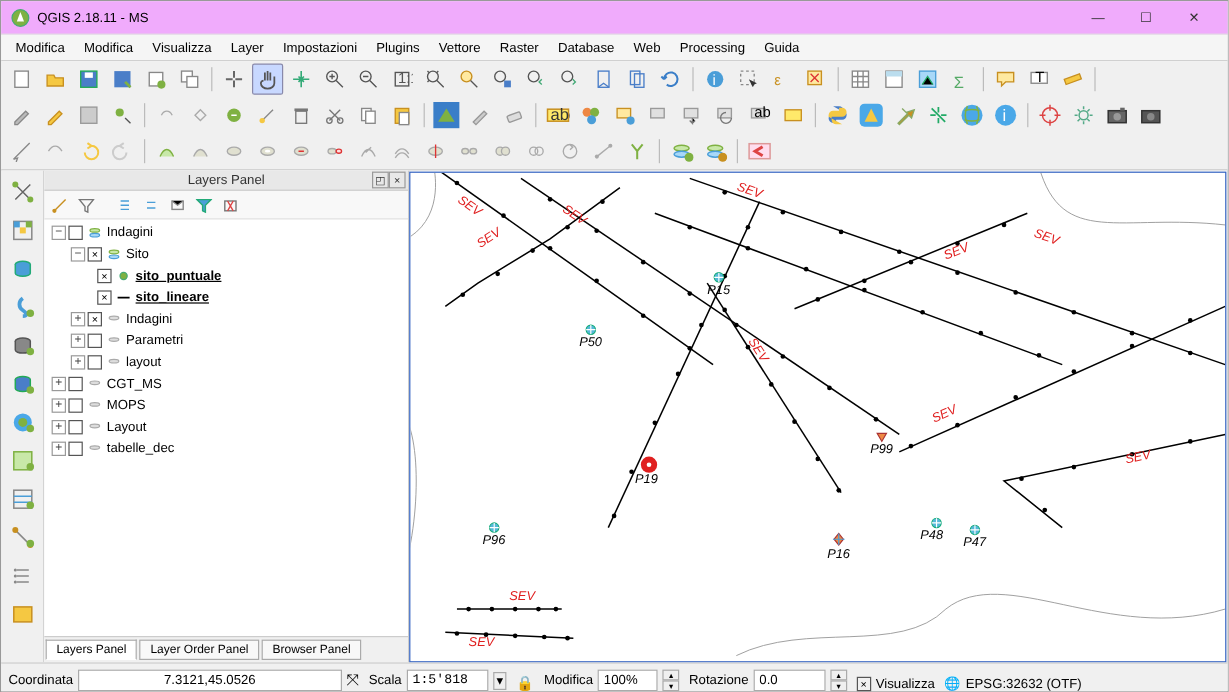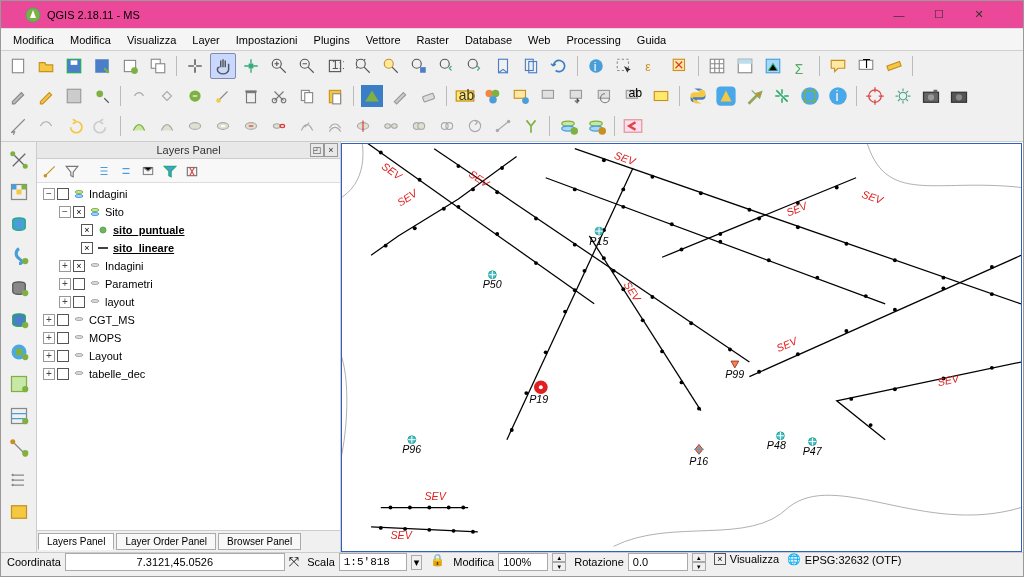--- a/index.html
+++ b/index.html
@@ -1,18 +1,18 @@
 <!DOCTYPE html>
 <html><head>
 <meta charset="utf-8">
 <style>
   * { box-sizing: border-box; margin: 0; padding: 0; font-family: "Segoe UI", Tahoma, sans-serif; font-size: 11px; }
   body { background: #f0f0f0; width: 1024px; height: 577px; overflow: hidden; user-select: none; }
   .window { width: 1024px; height: 577px; background: #fff; border: 1px solid #999; display: flex; flex-direction: column; }
-  .titlebar { height: 28px; background: #ec4899; display: flex; align-items: center; padding: 0 24px; border-bottom: 1px solid #e0e0e0; }
+  .titlebar { height: 28px; background: #f0abfc; display: flex; align-items: center; padding: 0 8px; border-bottom: 1px solid #e0e0e0; }
   .titlebar .logo { width: 16px; height: 16px; margin-right: 6px; }
   .titlebar .title { flex: 1; color: #000; }
   .win-controls { display: flex; gap: 0; }
   .win-btn { width: 40px; height: 26px; display: flex; align-items: center; justify-content: center; color: #333; }
   .menubar { height: 22px; background: #f5f5f5; display: flex; align-items: center; padding: 0 4px; border-bottom: 1px solid #d0d0d0; }
   .menu-item { padding: 2px 8px; color: #000; }
   .toolbar-area { display: flex; flex-direction: column; background: #f0f0f0; border-bottom: 1px solid #ccc; }
   .toolbar-row { display: flex; flex-wrap: wrap; padding: 2px 4px; gap: 2px; align-items: center; }
   .tb-btn { width: 26px; height: 26px; display: flex; align-items: center; justify-content: center; border: 1px solid transparent; border-radius: 2px; }
   .tb-sep { width: 1px; height: 20px; background: #bbb; margin: 0 3px; }
@@ -31,21 +31,21 @@
   .tree-row .exp { width: 12px; text-align: center; font-size: 10px; color: #444; border: 1px solid #999; line-height: 10px; margin-right: 2px; }
   .tree-row .chk { width: 12px; height: 12px; border: 1px solid #555; display: inline-flex; align-items: center; justify-content: center; margin-right: 3px; font-size: 9px; }
   .tree-row .lyr-icon { width: 14px; height: 14px; margin-right: 3px; display: inline-flex; align-items: center; justify-content: center; font-size: 10px; }
   .tree-row .lbl { color: #000; }
   .tree-row .lbl.bold { font-weight: bold; text-decoration: underline; }
   .panel-tabs { display: flex; border-top: 1px solid #ccc; background: #f0f0f0; }
   .ptab { padding: 2px 8px; border: 1px solid #aaa; background: #f8f8f8; margin: 2px 1px; font-size: 10px; }
   .ptab.active { background: #fff; border-bottom-color: #fff; }
   .map { flex: 1; background: #fff; position: relative; overflow: hidden; border: 1px solid #3060c0; margin: 1px 1px 0 0; }
   .map svg { width: 100%; height: 100%; }
-  .statusbar { height: 24px; background: #f0f0f0; border-top: 1px solid #ccc; display: flex; align-items: flex-start; padding: 0 6px; gap: 8px; font-size: 11px; }
+  .statusbar { height: 24px; background: #f0f0f0; border-top: 1px solid #ccc; display: flex; align-items: flex-end; padding: 0 6px; gap: 8px; font-size: 11px; }
   .status-field { display: flex; align-items: center; gap: 4px; }
   .status-field input { height: 18px; border: 1px solid #aaa; padding: 0 4px; background: #fff; font-size: 11px; }
   .sp { width: 14px; display: flex; flex-direction: column; }
   .sp span { height: 9px; border: 1px solid #aaa; font-size: 7px; display: flex; align-items: center; justify-content: center; }
   .lock { font-size: 12px; }
 </style>
 </head>
 <body>
 
 <div class="window">

